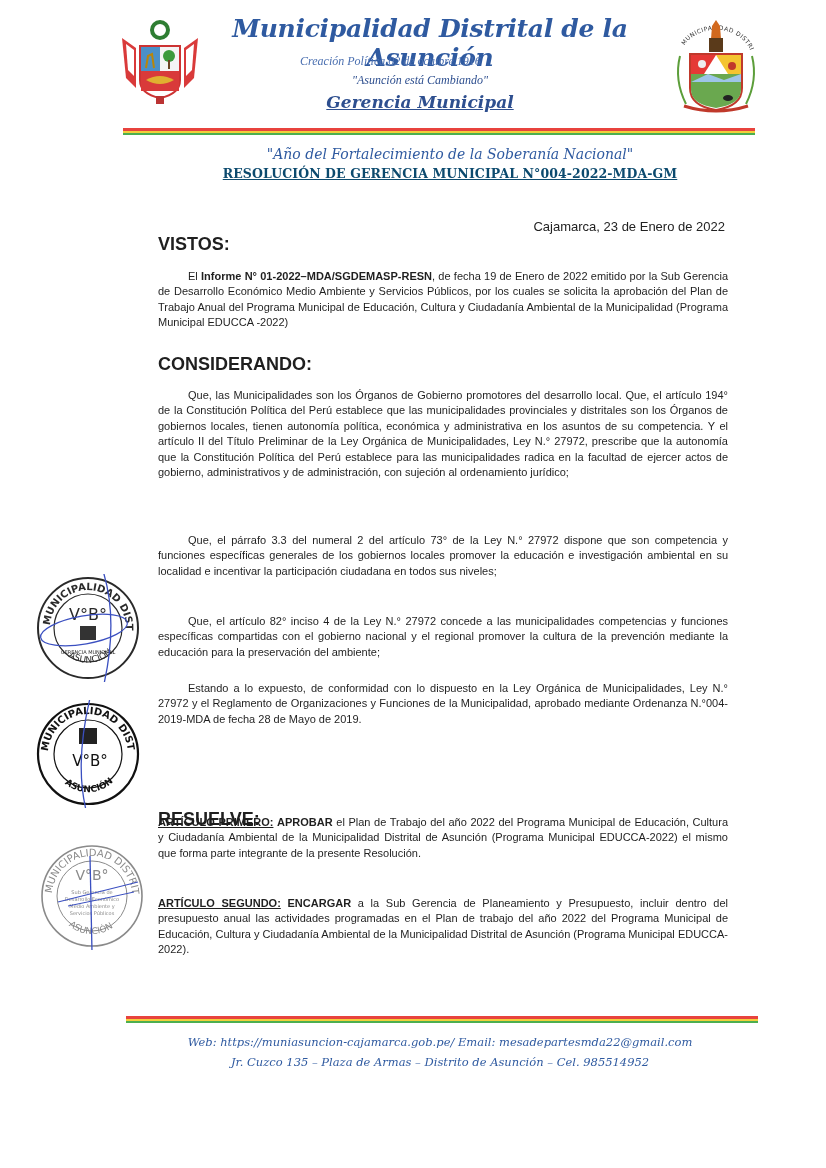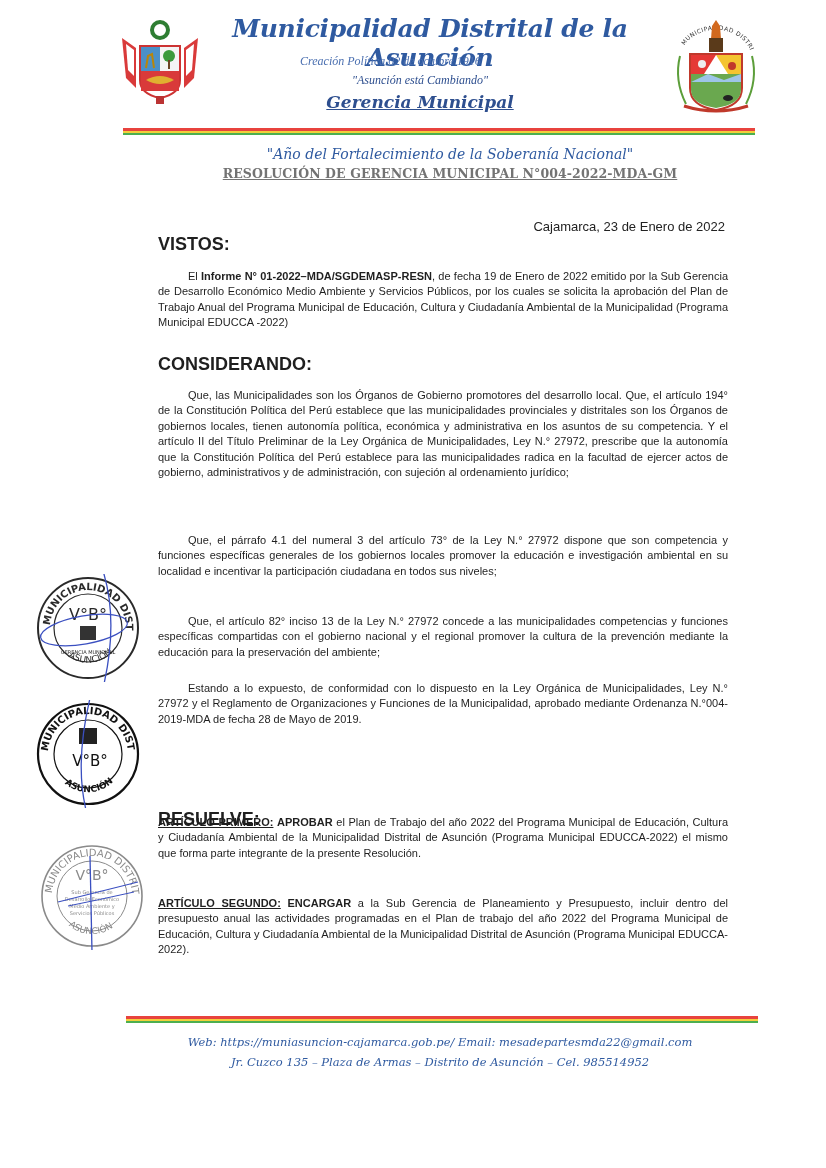--- a/index.html
+++ b/index.html
@@ -36,21 +36,21 @@
   .stripe-top { left: 123px; top: 128px; width: 632px; }
   .stripe-bot { left: 126px; top: 1016px; width: 632px; }
 
   .motto {
     left: 200px; top: 146px; width: 500px; text-align: center;
     font-family: "DejaVu Serif", serif; font-style: italic; font-size: 14px; color: #2f5aa0;
   }
   .res-title {
     left: 160px; top: 166px; width: 580px; text-align: center;
     font-family: "DejaVu Serif", serif; font-weight: bold; font-size: 12.5px;
-    color: #737373; text-decoration: underline; letter-spacing: 0.1px;
+    color: #0c4a6e; text-decoration: underline; letter-spacing: 0.1px;
   }
   .date {
     right: 101px; top: 219px; font-size: 13px; color: #222;
   }
   .body-text {
     left: 158px; width: 570px; font-size: 11px; line-height: 15.4px; text-align: justify; color: #1f1f1f;
   }
   .heading { font-weight: bold; font-size: 18px; }
   .indent { text-indent: 30px; }
   b { font-weight: bold; }
@@ -122,22 +122,22 @@
 <div class="abs motto">"Año del Fortalecimiento de la Soberanía Nacional"</div>
 <div class="abs res-title">RESOLUCIÓN DE GERENCIA MUNICIPAL N°004-2022-MDA-GM</div>
 
 <div class="abs date">Cajamarca, 23 de Enero de 2022</div>
 
 <div class="abs body-text heading" style="top:237px;">VISTOS:</div>
 <div class="abs body-text indent" style="top:269px;"><span>El </span><b>Informe N° 01-2022–MDA/SGDEMASP-RESN</b><span>, de fecha 19 de Enero de 2022 emitido por la Sub Gerencia de Desarrollo Económico Medio Ambiente y Servicios Públicos, por los cuales se solicita la aprobación del Plan de Trabajo Anual del Programa Municipal de Educación, Cultura y Ciudadanía Ambiental de la Municipalidad (Programa Municipal EDUCCA -2022)</span></div>
 
 <div class="abs body-text heading" style="top:357px;">CONSIDERANDO:</div>
 <div class="abs body-text indent" style="top:388px;">Que, las Municipalidades son los Órganos de Gobierno promotores del desarrollo local. Que, el artículo 194° de la Constitución Política del Perú establece que las municipalidades provinciales y distritales son los Órganos de gobiernos locales, tienen autonomía política, económica y administrativa en los asuntos de su competencia. Y el artículo II del Título Preliminar de la Ley Orgánica de Municipalidades, Ley N.° 27972, prescribe que la autonomía que la Constitución Política del Perú establece para las municipalidades radica en la facultad de ejercer actos de gobierno, administrativos y de administración, con sujeción al ordenamiento jurídico;</div>
-<div class="abs body-text indent" style="top:533px;">Que, el párrafo 4.1 del numeral 3 del artículo 73° de la Ley N.° 27972 dispone que son competencia y funciones específicas generales de los gobiernos locales promover la educación e investigación ambiental en su localidad e incentivar la participación ciudadana en todos sus niveles;</div>
-<div class="abs body-text indent" style="top:614px;">Que, el artículo 82° inciso 13 de la Ley N.° 27972 concede a las municipalidades competencias y funciones específicas compartidas con el gobierno nacional y el regional promover la cultura de la prevención mediante la educación para la preservación del ambiente;</div>
+<div class="abs body-text indent" style="top:533px;">Que, el párrafo 3.3 del numeral 2 del artículo 73° de la Ley N.° 27972 dispone que son competencia y funciones específicas generales de los gobiernos locales promover la educación e investigación ambiental en su localidad e incentivar la participación ciudadana en todos sus niveles;</div>
+<div class="abs body-text indent" style="top:614px;">Que, el artículo 82° inciso 4 de la Ley N.° 27972 concede a las municipalidades competencias y funciones específicas compartidas con el gobierno nacional y el regional promover la cultura de la prevención mediante la educación para la preservación del ambiente;</div>
 <div class="abs body-text indent" style="top:681px;">Estando a lo expuesto, de conformidad con lo dispuesto en la Ley Orgánica de Municipalidades, Ley N.° 27972 y el Reglamento de Organizaciones y Funciones de la Municipalidad, aprobado mediante Ordenanza N.°004-2019-MDA de fecha 28 de Mayo de 2019.</div>
 
 <div class="abs body-text heading" style="top:812px;">RESUELVE:</div>
 <div class="abs body-text" style="top:815px;"><b><u>ARTÍCULO PRIMERO:</u></b> <b>APROBAR</b><span> el Plan de Trabajo del año 2022 del Programa Municipal de Educación, Cultura y Ciudadanía Ambiental de la Municipalidad Distrital de Asunción (Programa Municipal EDUCCA-2022) el mismo que forma parte integrante de la presente Resolución.</span></div>
 <div class="abs body-text" style="top:896px;"><b><u>ARTÍCULO SEGUNDO:</u></b> <b>ENCARGAR</b><span> a la Sub Gerencia de Planeamiento y Presupuesto, incluir dentro del presupuesto anual las actividades programadas en el Plan de trabajo del año 2022 del Programa Municipal de Educación, Cultura y Ciudadanía Ambiental de la Municipalidad Distrital de Asunción (Programa Municipal EDUCCA-2022).</span></div>
 
 <div class="abs stamp" style="left:34px; top:574px;">
   <svg width="108" height="108" viewBox="0 0 108 108">
     <defs>
       <path id="s1top" d="M16 54 A38 38 0 0 1 92 54"></path>

